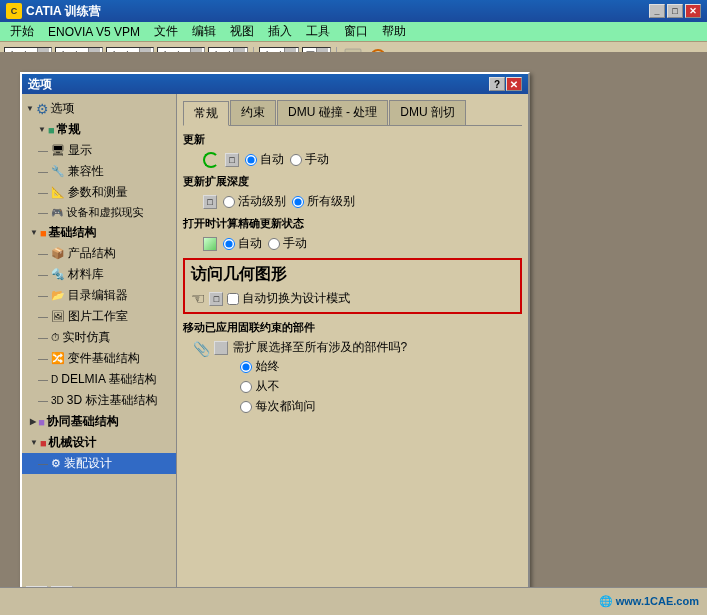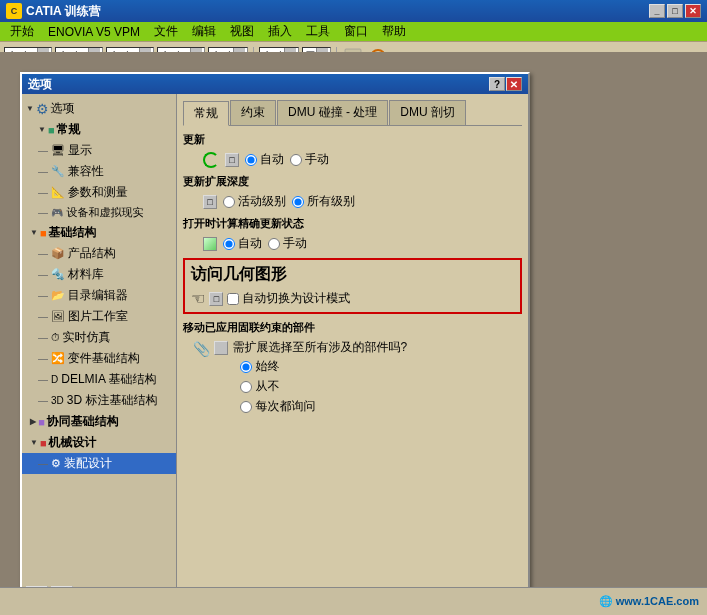--- a/index.html
+++ b/index.html
@@ -48,21 +48,21 @@
       display: flex;
       align-items: center;
       justify-content: center;
       font-size: 9px;
       cursor: pointer;
       color: #000;
     }
 
     
     .menu-bar {
-      background: #84cc16;
+      background: #86efac;
       height: 20px;
       display: flex;
       align-items: center;
       padding: 0 4px;
       border-bottom: 1px solid #a89878;
       gap: 2px;
     }
     .menu-item {
       padding: 1px 6px;
       font-size: 12px;

